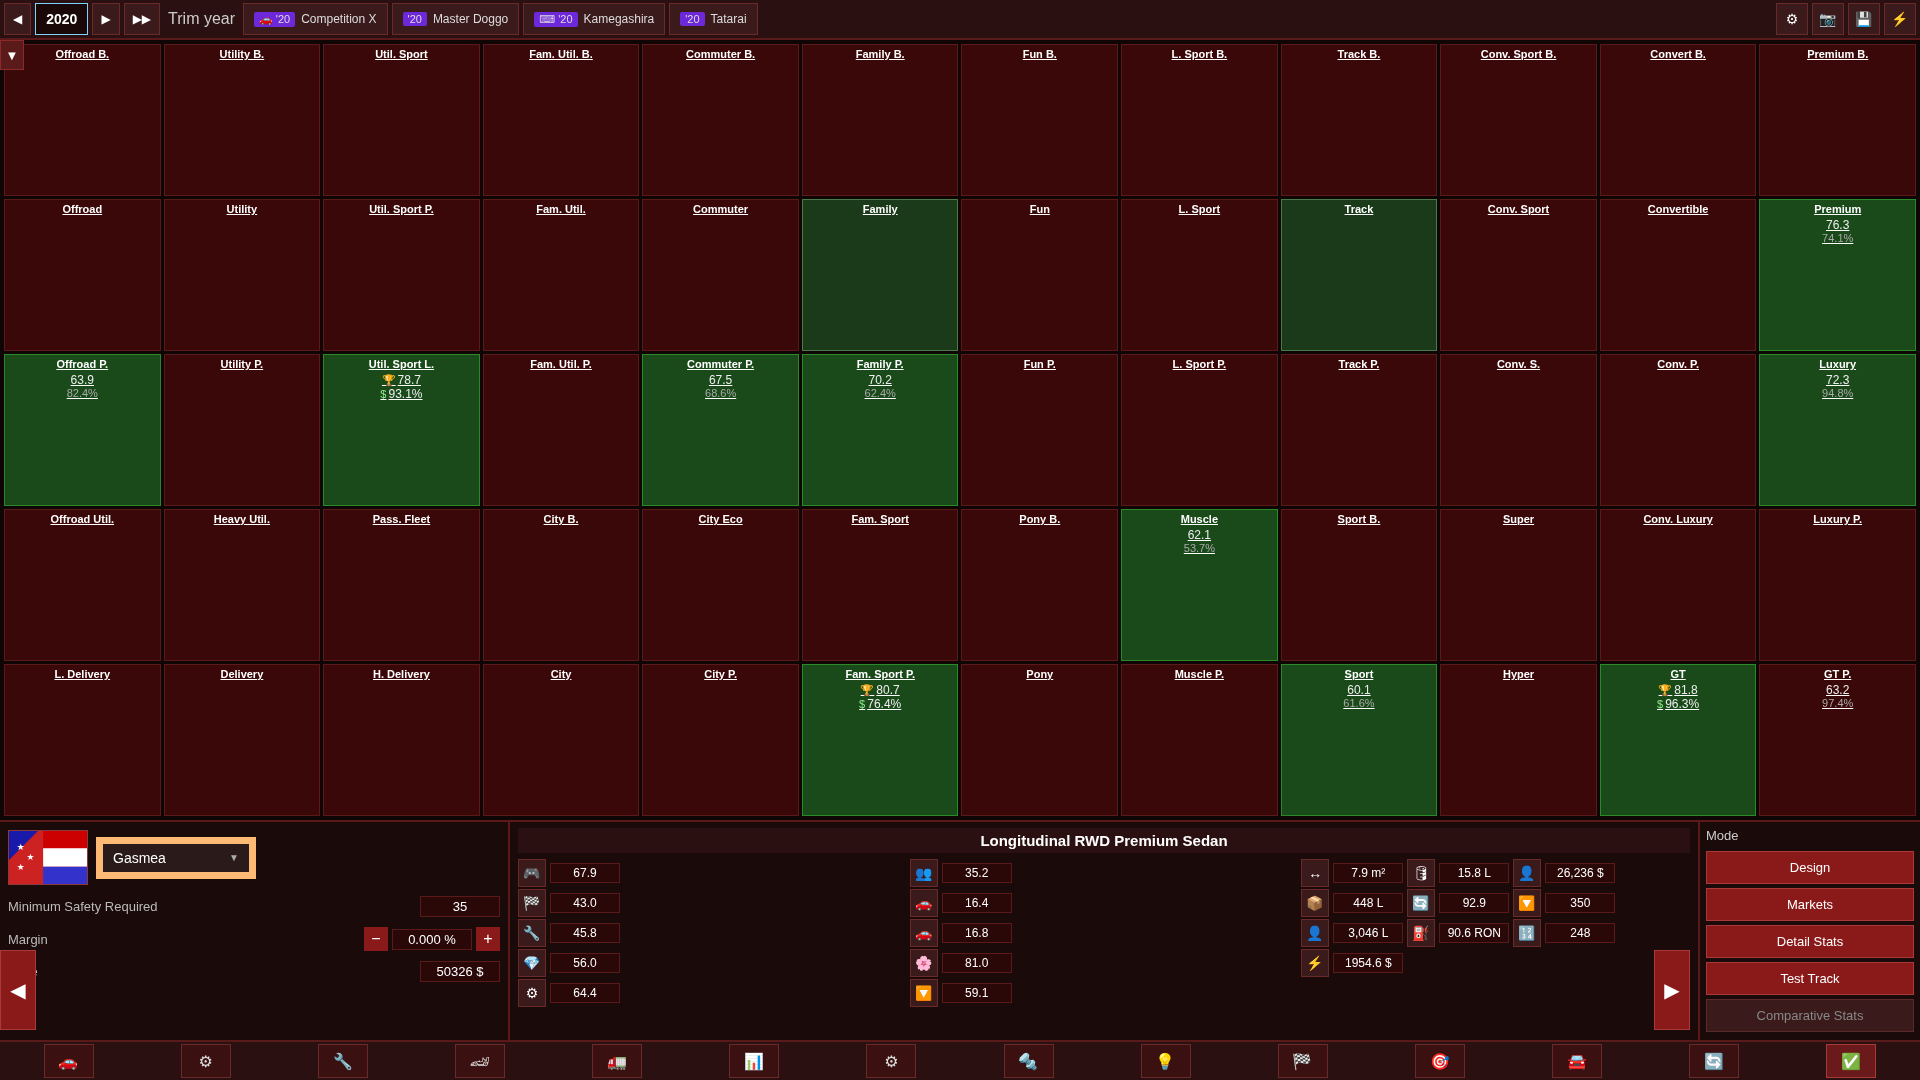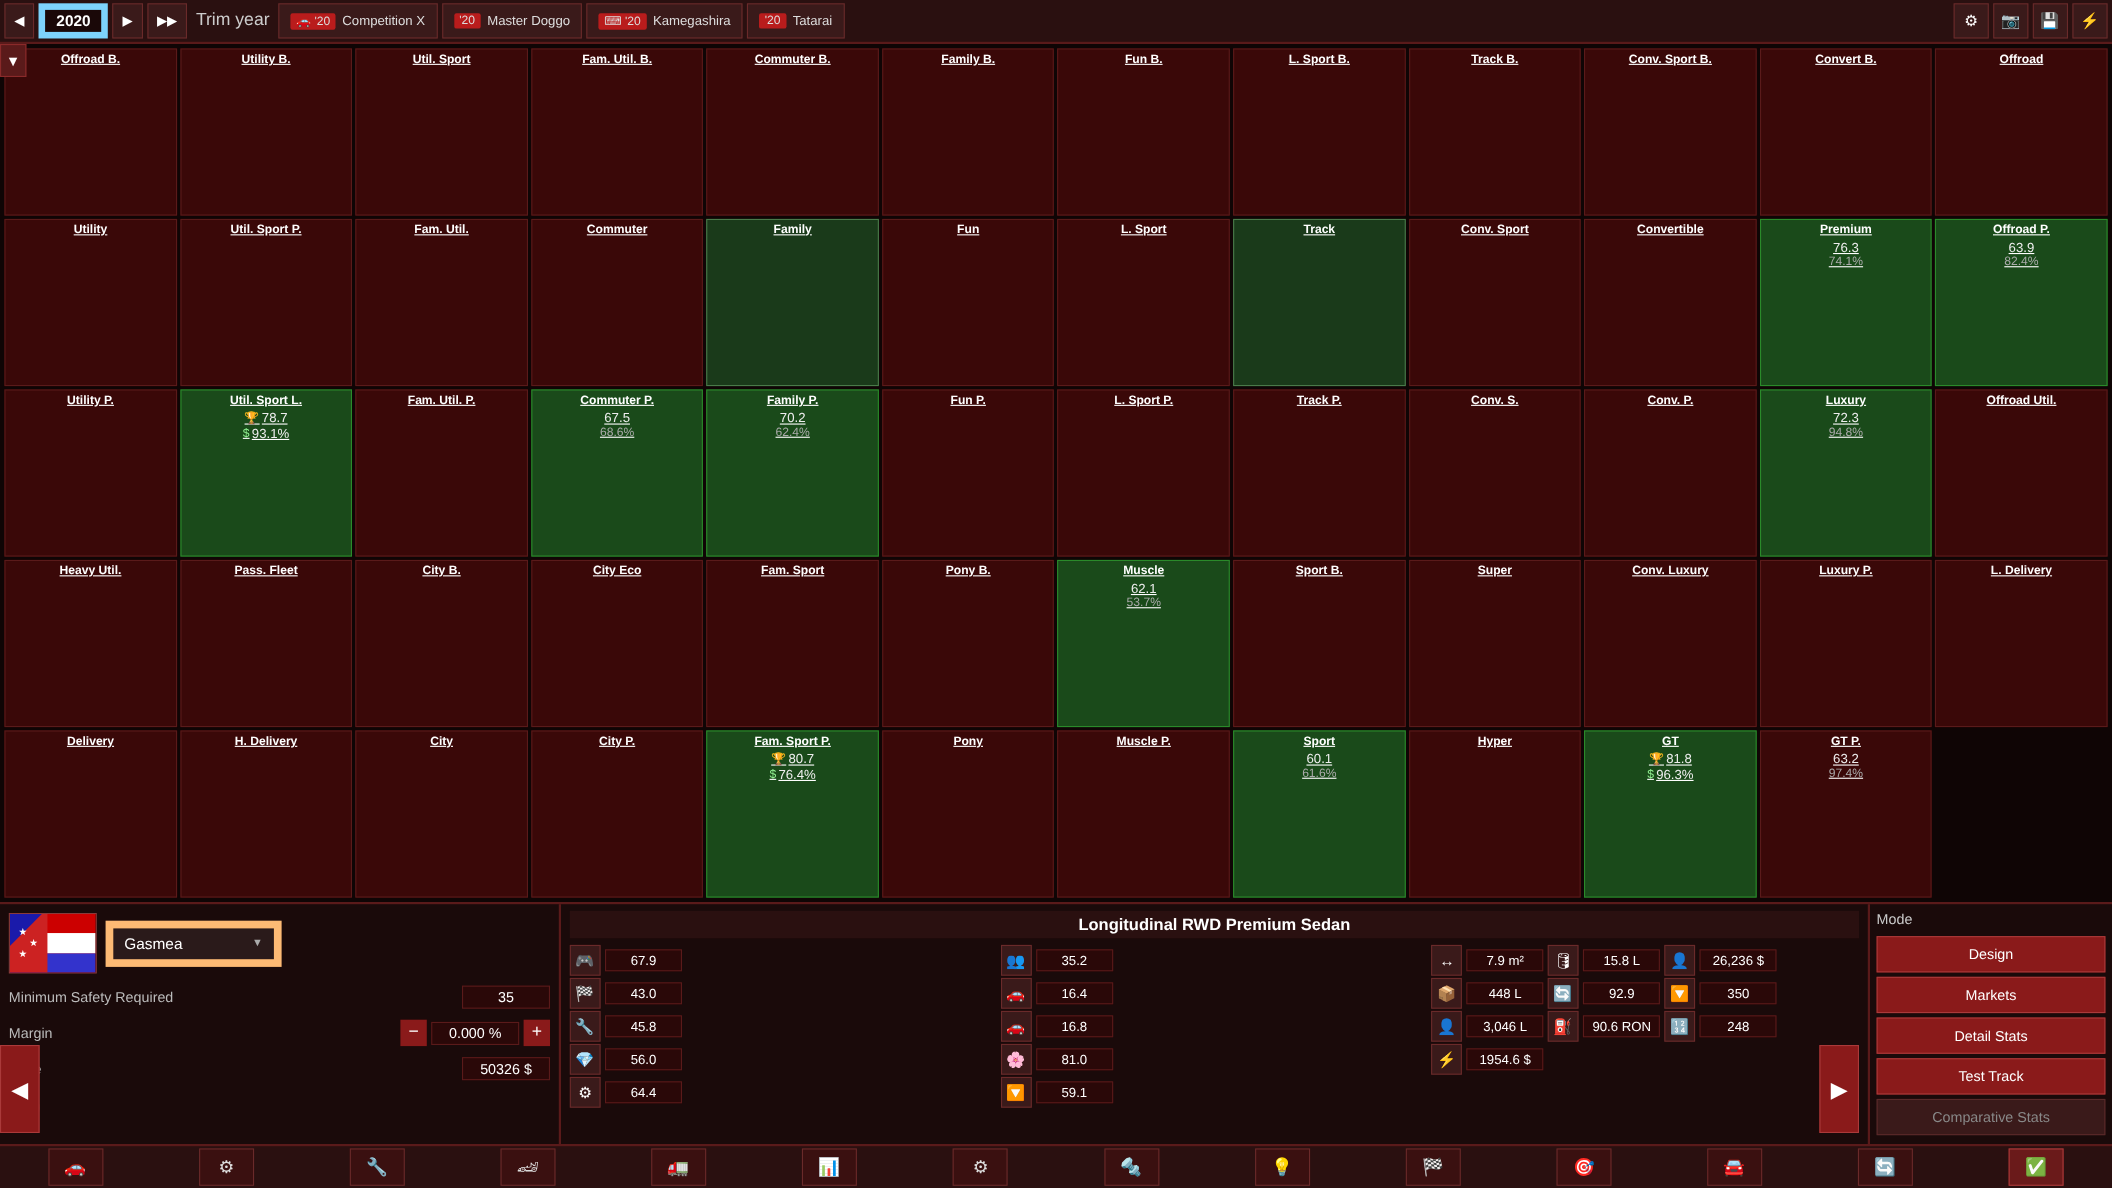--- a/index.html
+++ b/index.html
@@ -31,21 +31,21 @@
       height: 32px;
       padding: 0 8px;
       cursor: pointer;
       font-size: 12px;
       display: flex;
       align-items: center;
       justify-content: center;
     }
     .top-bar-year {
       background: #1a0808;
-      border: 6px solid #7dd3fc;
+      border: 1px solid #7dd3fc;
       color: #fff;
       height: 32px;
       padding: 0 10px;
       font-size: 14px;
       font-weight: bold;
       display: flex;
       align-items: center;
     }
     .top-bar-label {
       color: #ccc;
@@ -57,21 +57,21 @@
       border: 1px solid #6a2a2a;
       color: #ddd;
       height: 32px;
       padding: 0 10px;
       display: flex;
       align-items: center;
       gap: 6px;
       font-size: 12px;
     }
     .top-bar-car .badge {
-      background: #b91c1c;
+      background: #6d28d9;
       padding: 1px 5px;
       font-size: 11px;
       border-radius: 2px;
     }
     .top-bar-icons {
       margin-left: auto;
       display: flex;
       gap: 4px;
     }
     .icon-btn {
@@ -460,20 +460,23 @@
     <div class="market-cell">
       <div class="cell-title">Track B.</div>
     </div>
     <div class="market-cell">
       <div class="cell-title">Conv. Sport B.</div>
     </div>
     <div class="market-cell">
       <div class="cell-title">Convert B.</div>
     </div>
     <div class="market-cell">
+      <div class="cell-title">Premium B.</div>
+    </div>
+    <div class="market-cell">
       <div class="cell-title">Offroad</div>
     </div>
     <div class="market-cell">
       <div class="cell-title">Utility</div>
     </div>
     <div class="market-cell">
       <div class="cell-title">Util. Sport P.</div>
     </div>
     <div class="market-cell">
       <div class="cell-title">Fam. Util.</div>

